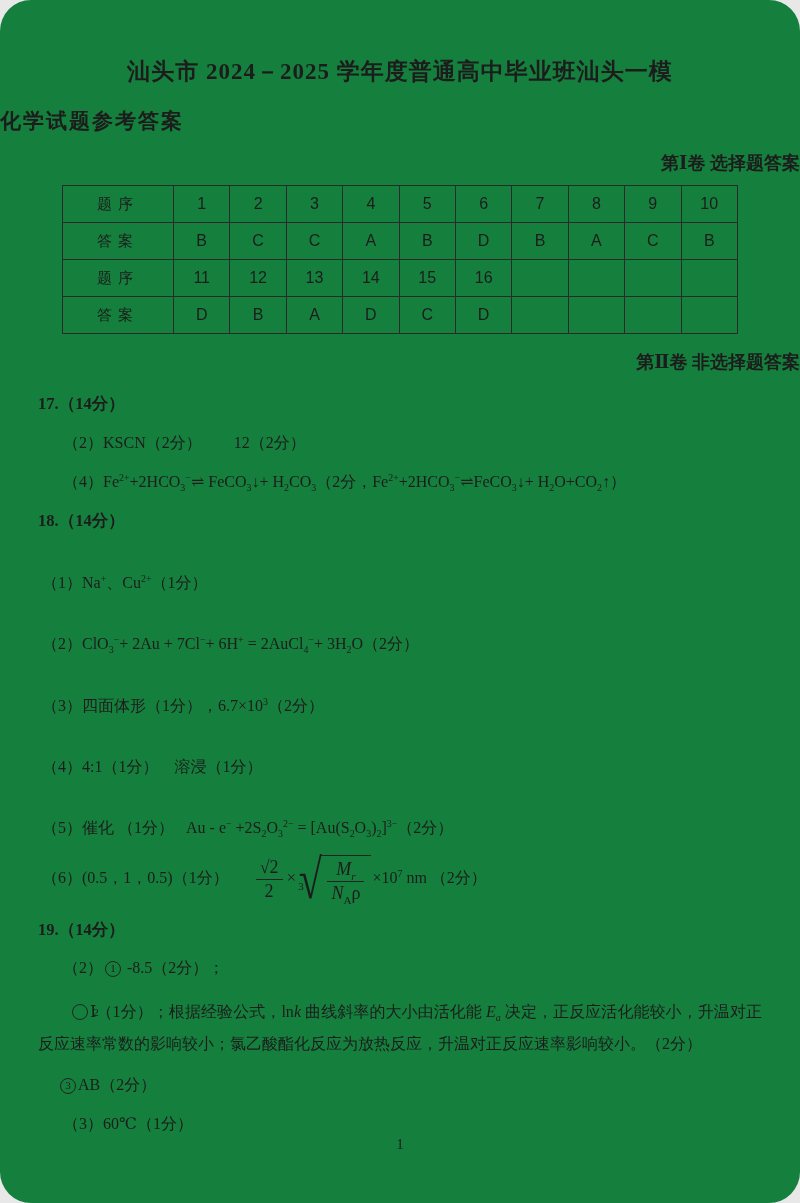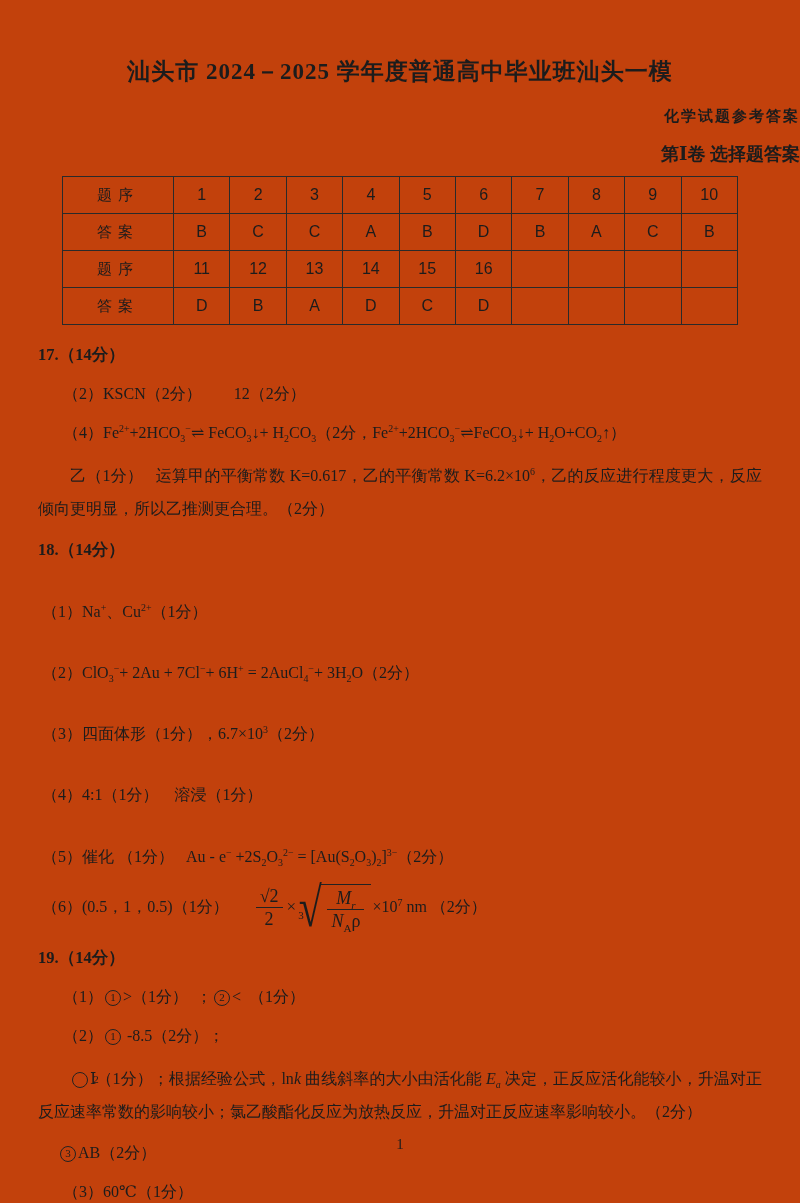--- a/index.html
+++ b/index.html
@@ -1,36 +1,37 @@
 <!DOCTYPE html>
 <html><head>
 <meta charset="utf-8">
 <style>
   html,body { margin:0; padding:0; background:#e8e8e8; }
   .page {
     position:relative;
     width:800px; height:1203px;
     margin:0 auto;
-    background:#c2410c;
+    background:#15803d;
     font-family:"Liberation Serif","DejaVu Serif",serif;
     color:#1c1c1c;
     overflow:hidden;
     box-sizing:border-box;
+    border-radius:31px;
   }
   .doc-title {
     margin:56px 0 0 0;
     text-align:center;
     font-size:23px;
     font-weight:bold;
     letter-spacing:1px;
   }
   .doc-subtitle {
     margin:20px 0 0 0;
-    text-align:right;
-    font-size:15px;
+    text-align:left;
+    font-size:21px;
     font-weight:bold;
     letter-spacing:2px;
   }
   .sec-heading {
     margin:16px 0 0 0;
     text-align:right;
     font-size:18px;
     font-weight:bold;
   }
   table.answers {
@@ -148,35 +149,34 @@
           <td>C</td>
           <td>D</td>
           <td></td>
           <td></td>
           <td></td>
           <td></td>
         </tr>
       </tbody>
   </table>
 
+  <h3 class="sec-heading">第Ⅱ卷  非选择题答案</h3>
 
   <div class="content">
       <div class="line qhead"><span>17.（14分）</span></div>
       <div class="line ans"><span>（2）KSCN（2分）        12（2分）</span></div>
       <div class="line ans"><span>（4）Fe</span><sup>2+</sup><span>+2HCO</span><sub>3</sub><sup>−</sup><span>⇌ FeCO</span><sub>3</sub><span>↓+ H</span><sub>2</sub><span>CO</span><sub>3</sub><span>（2分，Fe</span><sup>2+</sup><span>+2HCO</span><sub>3</sub><sup>−</sup><span>⇌FeCO</span><sub>3</sub><span>↓+ H</span><sub>2</sub><span>O+CO</span><sub>2</sub><span>↑）</span></div>
-      <div class="line para"><span>乙（1分）   运算甲的平衡常数 K=0.617，乙的平衡常数 K=6.2×10</span><sup>6</sup><span>，乙的反应进行程度更大，反应倾向更明显，所以乙推测更合理。（2分）</span></div>
       <div class="line qhead"><span>18.（14分）</span></div>
       <div class="line ans-sm"><span>（1）Na</span><sup>+</sup><span>、Cu</span><sup>2+</sup><span>（1分）</span></div>
       <div class="line ans-sm"><span>（2）ClO</span><sub>3</sub><sup>−</sup><span>+ 2Au + 7Cl</span><sup>−</sup><span>+ 6H</span><sup>+</sup><span> = 2AuCl</span><sub>4</sub><sup>−</sup><span>+ 3H</span><sub>2</sub><span>O（2分）</span></div>
       <div class="line ans-sm"><span>（3）四面体形（1分），6.7×10</span><sup>3</sup><span>（2分）</span></div>
       <div class="line ans-sm"><span>（4）4:1（1分）    溶浸（1分）</span></div>
       <div class="line ans-sm"><span>（5）催化 （1分）   Au - e</span><sup>−</sup><span> +2S</span><sub>2</sub><span>O</span><sub>3</sub><sup>2−</sup><span> = [Au(S</span><sub>2</sub><span>O</span><sub>3</sub><span>)</span><sub>2</sub><span>]</span><sup>3−</sup><span>（2分）</span></div>
       <div class="line ans-sm formula"><span>（6）(0.5，1，0.5)（1分）      </span><span class="frac"><span class="num"><span>√2</span></span><span class="den"><span>2</span></span></span><span class="times">×</span><span class="root"><sup class="idx">3</sup><span class="rsign">√</span><span class="rad"><span class="frac"><span class="num"><span class="it ">M</span><sub class="it ">r</sub></span><span class="den"><span class="it ">N</span><sub>A</sub><span>ρ</span></span></span></span></span><span>×10</span><sup>7</sup><span> nm （2分）</span></div>
       <div class="line qhead"><span>19.（14分）</span></div>
-      <div class="line ans"><span>（1）</span><span class="circ ">1</span><span>&gt;（1分）  ；</span><span class="circ ">2</span><span>&lt;  （1分）</span></div>
       <div class="line ans"><span>（2）</span><span class="circ ">1</span><span> -8.5（2分）；</span></div>
       <div class="line para"><span class="circ ">2</span><span>Ⅰ（1分）；根据经验公式，ln</span><span class="it ">k</span><span> 曲线斜率的大小由活化能 </span><span class="it ">E</span><sub class="it ">a</sub><span> 决定，正反应活化能较小，升温对正反应速率常数的影响较小；氯乙酸酯化反应为放热反应，升温对正反应速率影响较小。（2分）</span></div>
       <div class="line ans-c"><span class="circ ">3</span><span>AB（2分）</span></div>
       <div class="line ans"><span>（3）</span><span>60℃（1分）</span></div>
     </div>
 
   <div class="page-number">1</div>
 </div>
 
 </body></html>

